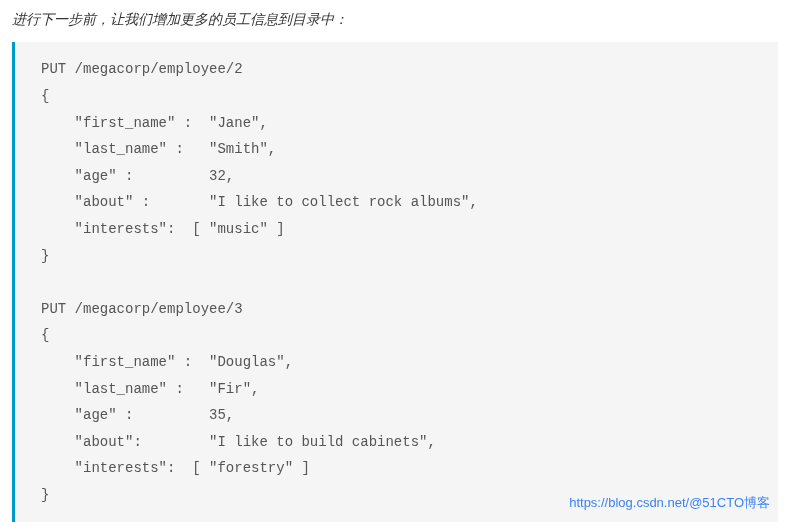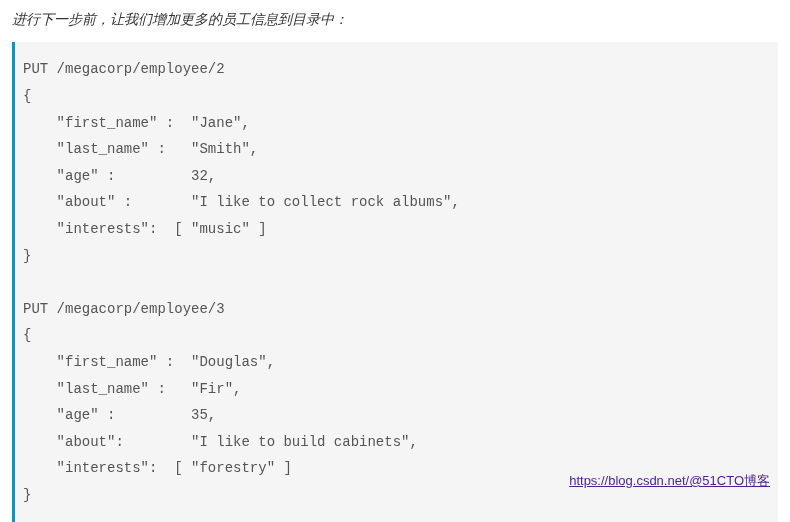--- a/index.html
+++ b/index.html
@@ -17,38 +17,37 @@
     .intro-text {
       font-size: 14px;
       color: #333;
       margin-bottom: 12px;
       line-height: 1.6;
       font-style: italic;
     }
     .code-block-wrapper {
       border-left: 3px solid #0099cc;
       background: #f5f5f5;
-      padding: 14px 8px;
+      padding: 14px 26px;
       margin-bottom: 8px;
     }
     .code-content {
       font-family: "Courier New", Consolas, monospace;
       font-size: 14px;
       color: #555;
       line-height: 1.9;
       white-space: pre;
     }
     .watermark {
       position: absolute;
       right: 20px;
-      top: 472px;
+      top: 494px;
       font-size: 13px;
-      color: #4c1d95;
+      color: #3b82f6;
       pointer-events: none;
-      text-decoration: underline;
     }
   </style>
 </head>
 <body>
 
 <p class="intro-text">进行下一步前，让我们增加更多的员工信息到目录中：</p>
 
 <div class="code-block-wrapper">
   <div class="code-content">PUT /megacorp/employee/2
 {

